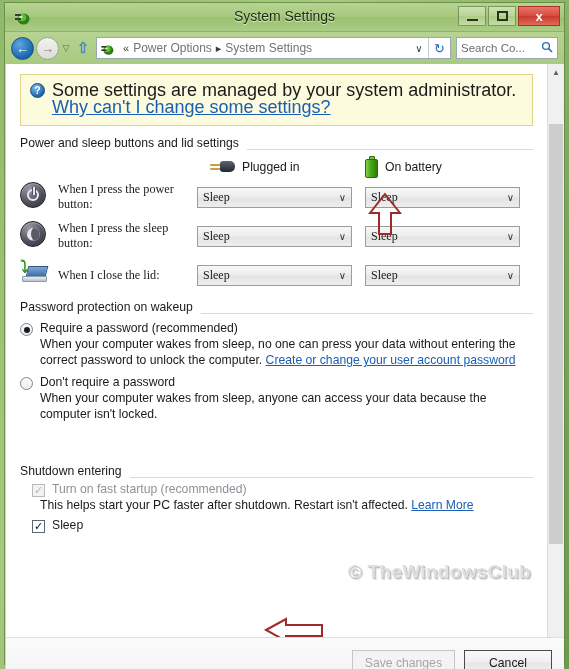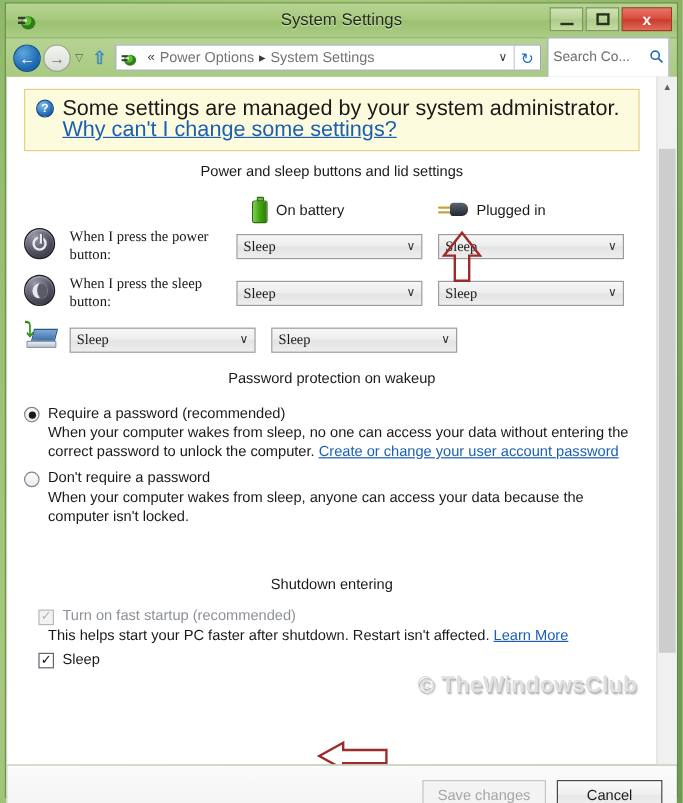--- a/index.html
+++ b/index.html
@@ -85,21 +85,21 @@
     font-size: 10px; color: #3b3b3b; flex: none;
   }
   .addr-refresh {
     width: 22px; height: 20px; border-left: 1px solid #c3ccd4;
     display:flex; align-items:center; justify-content:center;
     font-size: 13px; color: #1a6fc4; flex: none;
   }
   .searchbox {
     width: 102px; height: 22px; margin-left: 5px; flex: none;
     background: #fff; border: 1px solid #9aa8b4;
-    display: flex; align-items: center; padding: 16px 4px;
+    display: flex; align-items: center; padding: 4px 4px;
   }
   .searchbox span.ph { font-size: 11.5px; color: #6d6d6d; flex: 1; white-space: nowrap; overflow: hidden; }
   .search-icon { font-size: 12px; color: #2a6fb8; }
 
   
   .content-wrap {
     position: relative;
     height: 573px;
     background: #fff;
     border-left: 1px solid #cfd6c9;
@@ -132,21 +132,21 @@
     width: 15px; height: 15px; border-radius: 50%; flex: none; margin-top: 1px;
     background: radial-gradient(circle at 35% 28%, #7ec0f0, #1b62ab 72%);
     border: 1px solid #144c85;
     color: #fff; font-size: 10px; font-weight: bold;
     display: flex; align-items: center; justify-content: center;
   }
   .banner-text { font-size: 18px; color: #1a1a1a; line-height: 17px; }
   a.link { color: #1a5fb4; text-decoration: underline; cursor: pointer; }
 
   
-  .group { display: flex; align-items: center; gap: 8px; margin: 10px 0 4px 0; flex-direction: column; }
+  .group { display: flex; align-items: flex-end; gap: 8px; margin: 10px 0 4px 0; }
   .group-label { font-size: 12.2px; color: #1a1a1a; white-space: nowrap; }
   .group-line { flex: 1; height: 1px; background: #d8d8d8; }
 
   
   .col-head { display: flex; padding-left: 190px; margin: 6px 0 4px 0; align-items: center; }
   .col-head .cell { width: 155px; display: flex; align-items: center; gap: 7px; font-size: 12.2px; color: #1a1a1a; }
 
   
   .battery { width: 13px; height: 22px; position: relative; flex: none; }
   .battery .body {
@@ -358,33 +358,33 @@
         </div>
       </div>
 
       <div class="group">
         <span class="group-label">Power and sleep buttons and lid settings</span>
         <span class="group-line"></span>
       </div>
 
       <div class="col-head">
         <div class="cell">
-          <span class="battery">
-            <i class="cap"></i>
-              <i class="body"></i>
-          </span>
-          <span>On battery</span>
-        </div>
-        <div class="cell">
           <span class="plug">
             <i class="p1"></i>
               <i class="p2"></i>
               <i class="head"></i>
           </span>
           <span>Plugged in</span>
+        </div>
+        <div class="cell">
+          <span class="battery">
+            <i class="cap"></i>
+              <i class="body"></i>
+          </span>
+          <span>On battery</span>
         </div>
       </div>
 
       <div class="row">
         <div class="row-icon">
           <div class="rnd">
               <i class="pwr-glyph"></i>
             </div>
         </div>
         <div class="row-label">When I press the power button:</div>
@@ -416,20 +416,21 @@
       </div>
 
       <div class="row">
         <div class="row-icon">
           <div class="laptop">
             <i class="screen"></i>
               <i class="base"></i>
             <span class="arrow">⤵</span>
           </div>
         </div>
+        <div class="row-label">When I close the lid:</div>
         <div class="combo">
           <span>Sleep</span>
           <span class="chev">∨</span>
         </div>
         <div class="combo">
           <span>Sleep</span>
           <span class="chev">∨</span>
         </div>
       </div>
 
@@ -438,21 +439,21 @@
         <span class="group-line"></span>
       </div>
 
       <div class="radio-row">
         <span class="radio">
             <i class="dot"></i>
           </span>
         <span class="radio-title">Require a password (recommended)</span>
       </div>
       <div class="radio-desc">
-        <span>When your computer wakes from sleep, no one can access your data without entering the correct password to unlock the computer. </span><a class="link">Create or change your user account password</a>
+        <span>When your computer wakes from sleep, no one can press your data without entering the correct password to unlock the computer. </span><a class="link">Create or change your user account password</a>
       </div>
 
       <div class="radio-row">
         <span class="radio"></span>
         <span class="radio-title">Don't require a password</span>
       </div>
       <div class="radio-desc">When your computer wakes from sleep, anyone can access your data because the computer isn't locked.</div>
 
       <div class="watermark">© TheWindowsClub</div>
 

